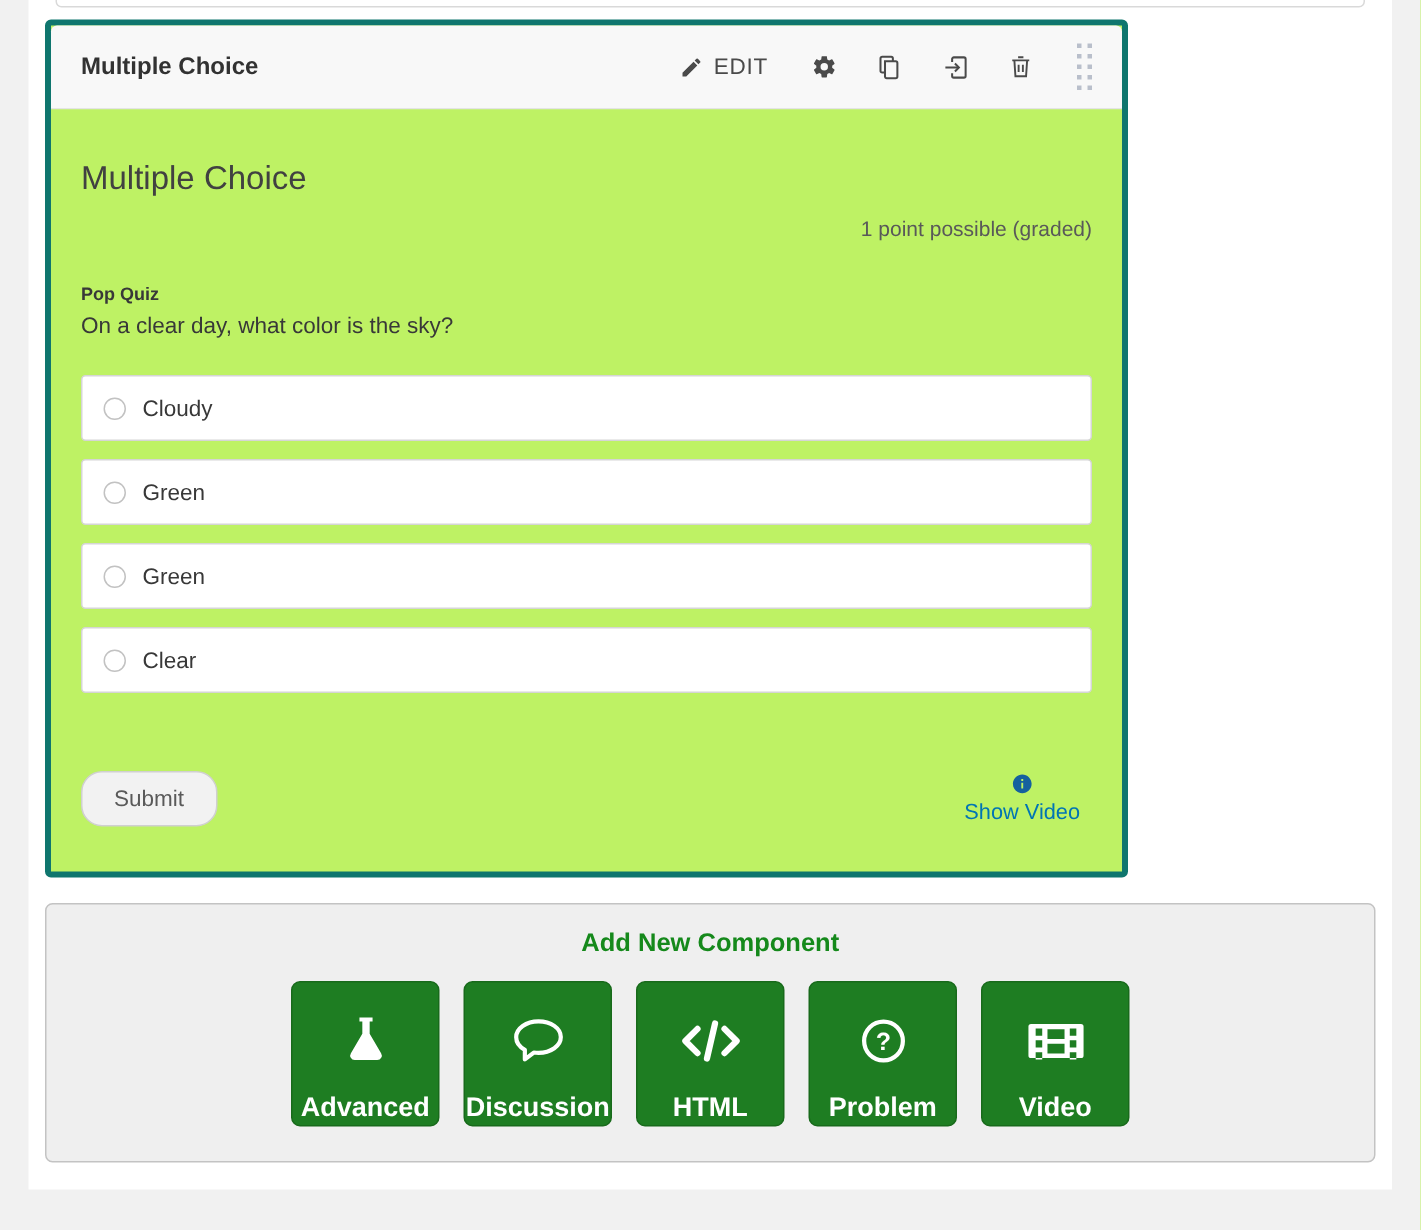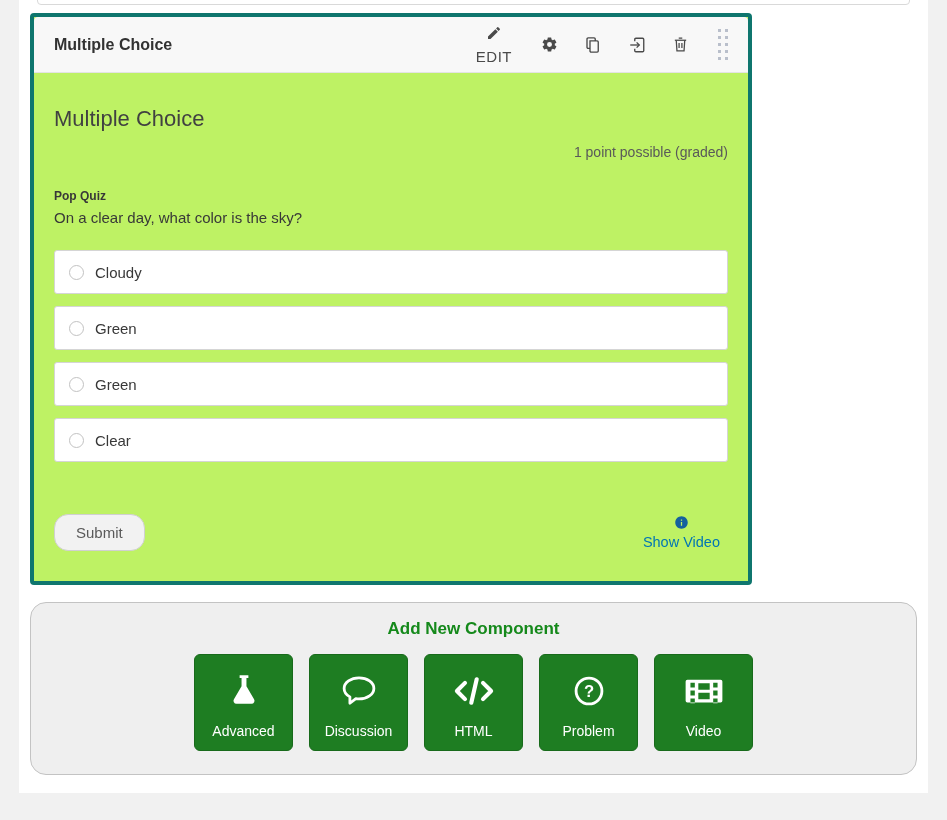--- a/index.html
+++ b/index.html
@@ -26,21 +26,21 @@
   .card-header {
     height: 56px; background: #f8f8f8; border-bottom: 1px solid #e4e4e4;
     border-radius: 4px 4px 0 0;
     display: flex; align-items: center; padding: 0 10px 0 20px;
   }
   .card-title { font-size: 16px; font-weight: 700; color: #323232; }
   .header-actions { margin-left: auto; display: flex; align-items: center; }
   .icon-btn {
     background: none; border: none; cursor: pointer;
     display: flex; align-items: center; gap: 7px;
-    padding: 6px 13px; color: #4a4a4a; flex-direction: column;
+    padding: 6px 13px; color: #4a4a4a;
   }
   .edit-btn { font-size: 15px; color: #4a4a4a; letter-spacing: .5px; padding-right: 16px; }
   .icon-btn svg { display: block; }
   .drag-handle {
     margin-left: 12px; margin-right: 6px; padding: 4px; cursor: grab;
     display: grid; grid-template-columns: repeat(2, 3px); grid-auto-rows: 3px; gap: 4px;
   }
   .drag-handle i { background: #b9bfcb; }
   
   .card-body { padding: 20px 20px 30px; }
@@ -62,31 +62,31 @@
   .submit-btn {
     font-size: 15px; color: #5a5a5a; background: #f2f2f2;
     border: 1px solid #d0d0d0; border-radius: 14px; padding: 9px 21px; cursor: pointer;
   }
   .show-answer-wrap { margin-left: auto; margin-right: 8px; text-align: center; }
   .show-answer-wrap svg { display: block; margin: 0 auto 3px; }
   .show-answer-link { font-size: 14.5px; color: #0075b4; text-decoration: none; cursor: pointer; display: inline-block; }
   
   .add-panel {
     position: absolute; left: 30px; top: 602px; width: 887px; height: 173px;
-    background: #efefef; border: 1px solid #c3c3c3; border-radius: 16px;
+    background: #efefef; border: 1px solid #c3c3c3; border-radius: 5px;
   }
   .add-title { text-align: center; color: #15891b; font-weight: 700; font-size: 17px; margin-top: 16px; }
   .add-buttons { display: flex; justify-content: center; gap: 16px; margin-top: 15px; }
   .add-btn {
     width: 99px; height: 97px; background: #1e7d22; border: 1px solid #186a1b;
     border-radius: 6px; color: #fff; cursor: pointer;
     display: flex; flex-direction: column; align-items: center;
   }
   .add-btn .icon-area { flex: 1; display: flex; align-items: center; justify-content: center; padding-top: 4px; }
-  .add-btn .label { font-size: 14px; font-weight: 400; padding-bottom: 11px; }
+  .add-btn .label { font-size: 18px; font-weight: 700; padding-bottom: 1px; }
 </style>
 </head>
 <body>
 
 <div class="content-bg"></div>
 <div class="prev-card-edge"></div>
 
 <section class="card">
   <div class="card-header">
     <span class="card-title">Multiple Choice</span>

